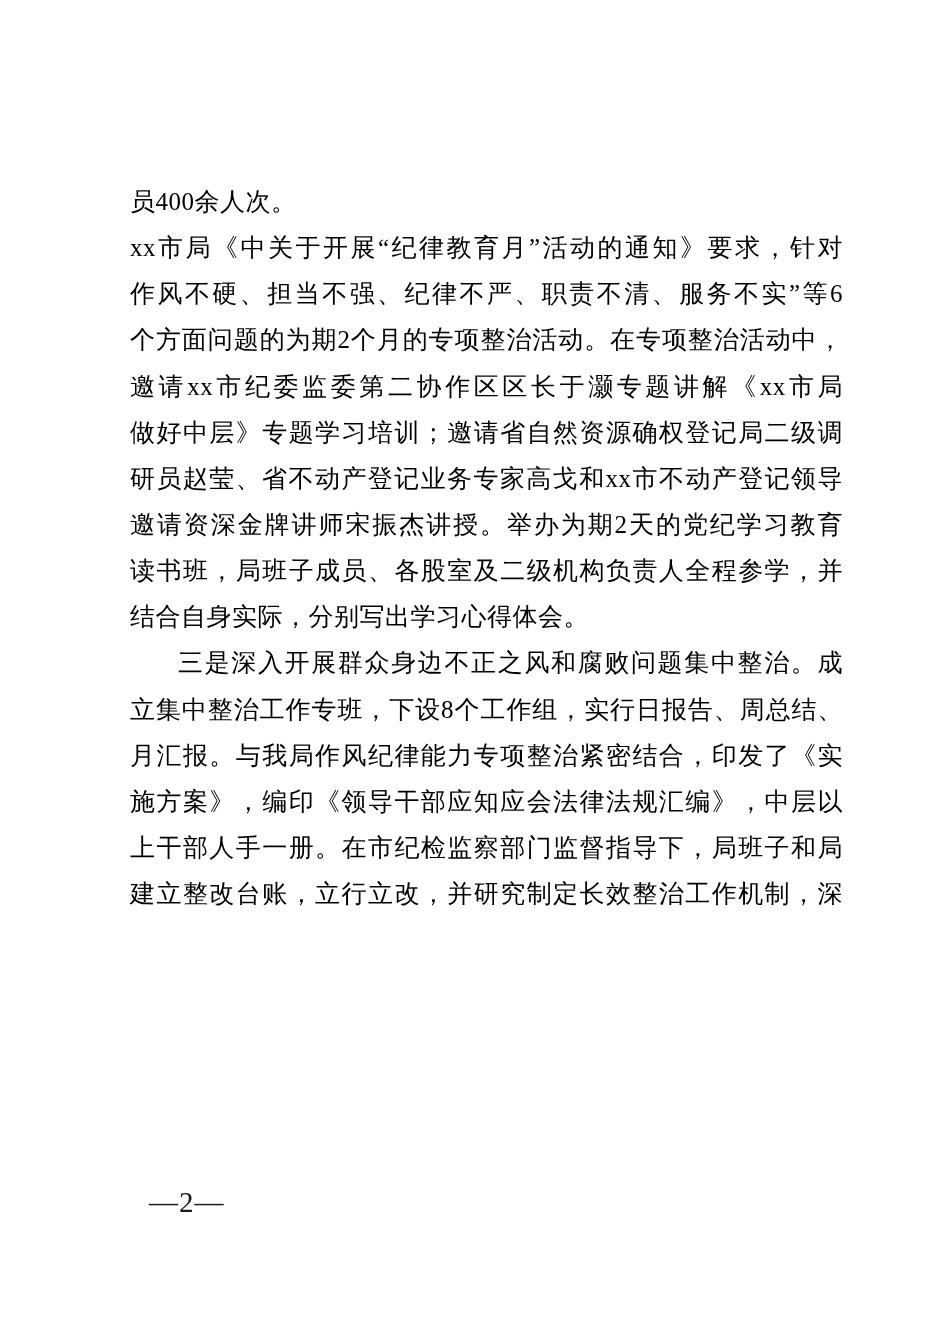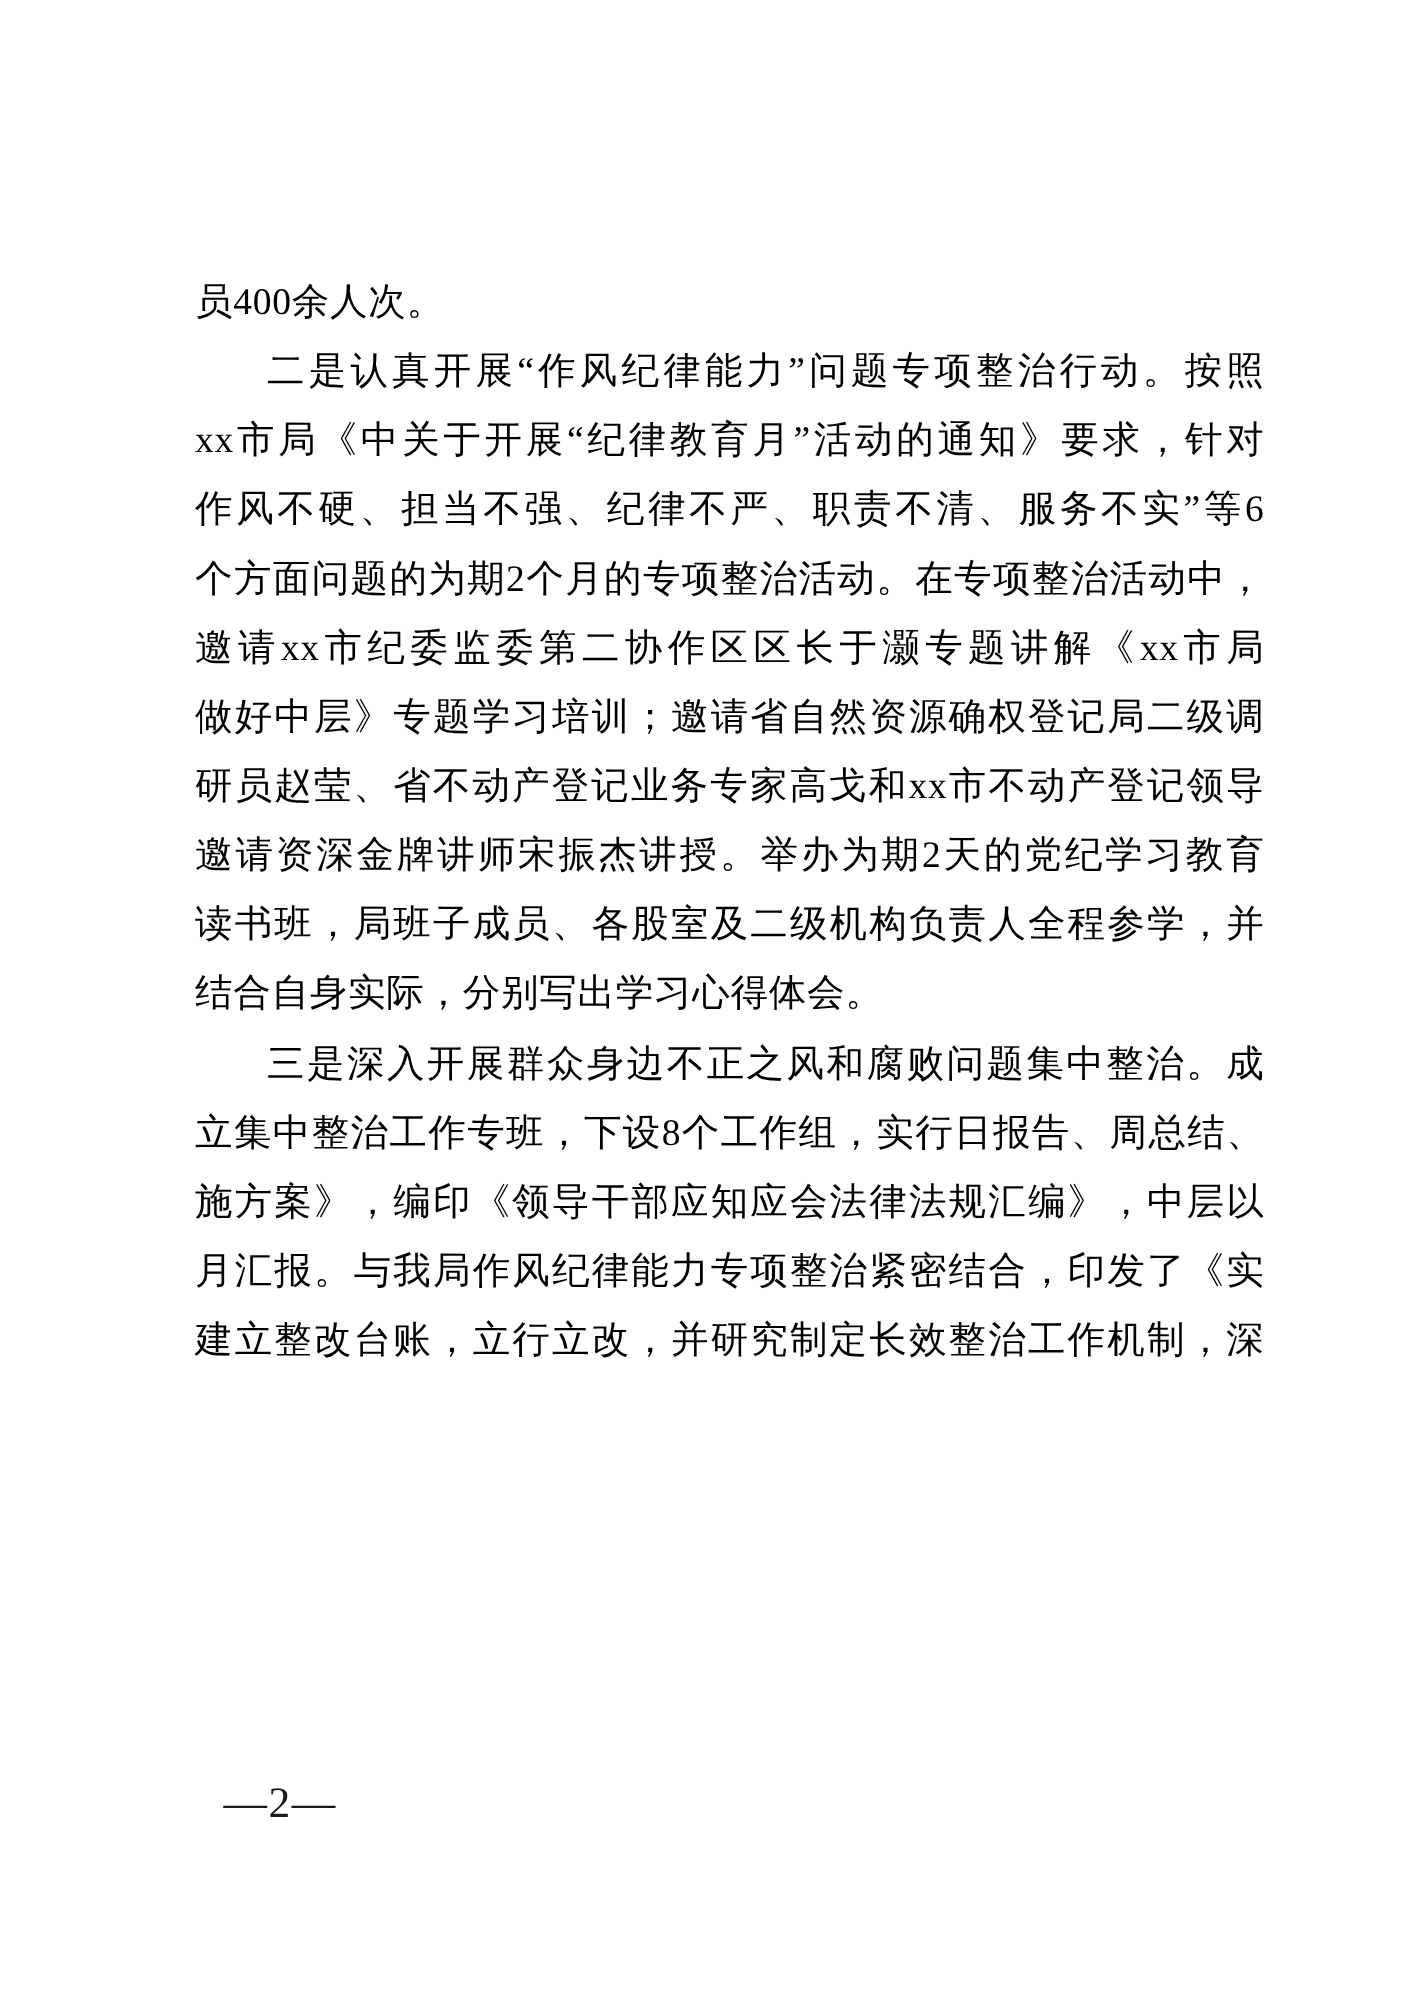--- a/index.html
+++ b/index.html
@@ -50,30 +50,30 @@
     letter-spacing: 1px;
     color: #1a1a1a;
   }
 </style>
 </head>
 <body>
 
 <div class="page">
   <div class="body-text">
     <div class="line para-end">员400余人次。</div>
-    <div class="line indent">二是认真开展“作风纪律能力”问题专项整治行动。按照</div>
     <div class="line">xx市局《中关于开展“纪律教育月”活动的通知》要求，针对</div>
     <div class="line">作风不硬、担当不强、纪律不严、职责不清、服务不实”等6</div>
     <div class="line">个方面问题的为期2个月的专项整治活动。在专项整治活动中，</div>
     <div class="line">邀请xx市纪委监委第二协作区区长于灏专题讲解《xx市局</div>
     <div class="line">做好中层》专题学习培训；邀请省自然资源确权登记局二级调</div>
     <div class="line">研员赵莹、省不动产登记业务专家高戈和xx市不动产登记领导</div>
     <div class="line">邀请资深金牌讲师宋振杰讲授。举办为期2天的党纪学习教育</div>
     <div class="line">读书班，局班子成员、各股室及二级机构负责人全程参学，并</div>
     <div class="line para-end">结合自身实际，分别写出学习心得体会。</div>
     <div class="line indent">三是深入开展群众身边不正之风和腐败问题集中整治。成</div>
     <div class="line">立集中整治工作专班，下设8个工作组，实行日报告、周总结、</div>
+    <div class="line">月汇报。与我局作风纪律能力专项整治紧密结合，印发了《实</div>
     <div class="line">施方案》，编印《领导干部应知应会法律法规汇编》，中层以</div>
-    <div class="line">月汇报。与我局作风纪律能力专项整治紧密结合，印发了《实</div>
+    <div class="line">上干部人手一册。在市纪检监察部门监督指导下，局班子和局</div>
     <div class="line">建立整改台账，立行立改，并研究制定长效整治工作机制，深</div>
   </div>
   <div class="footer">—2—</div>
 </div>
 
 </body></html>

